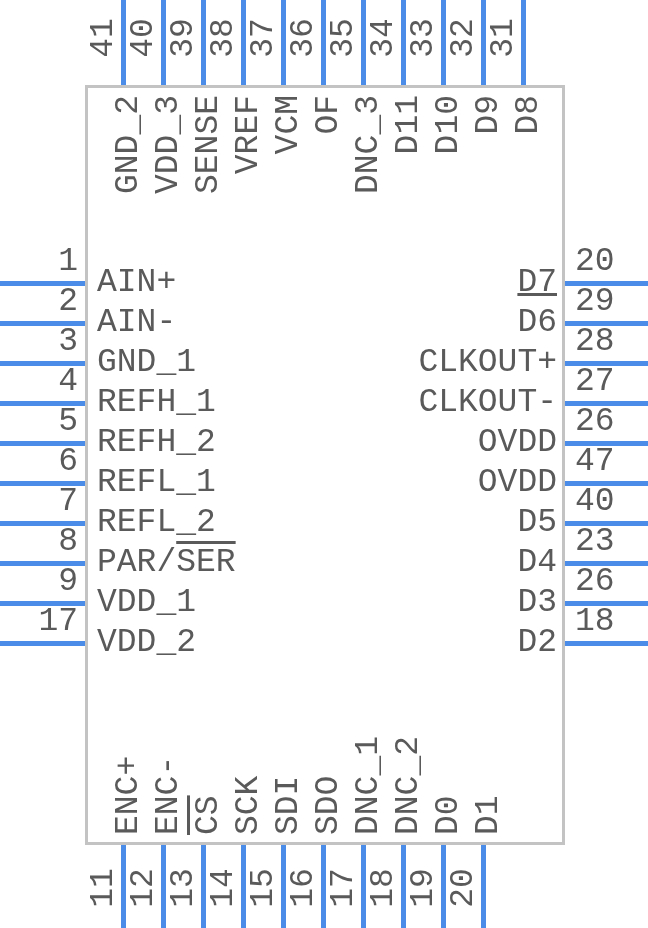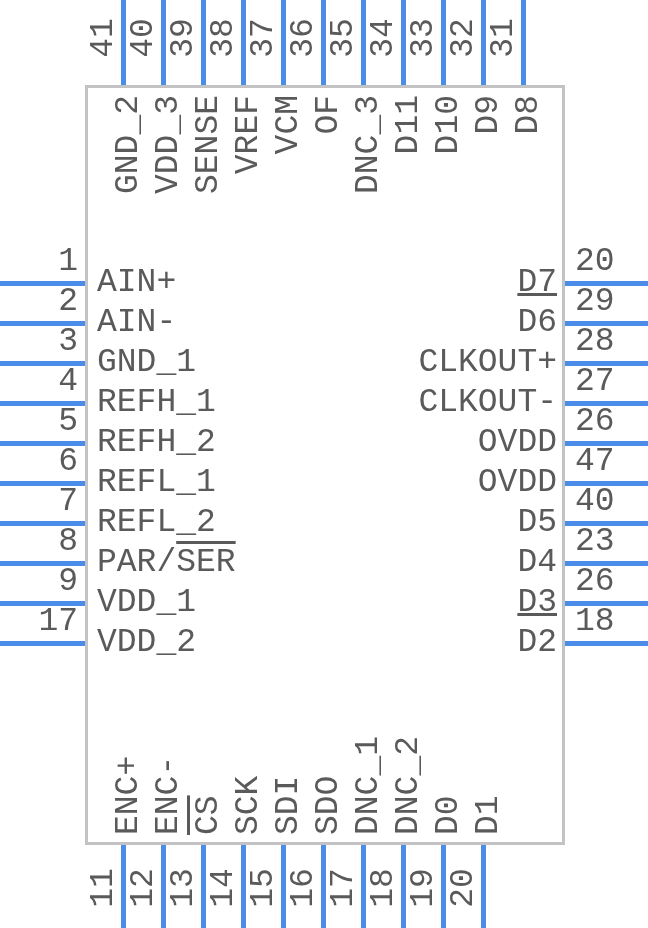--- a/index.html
+++ b/index.html
@@ -77,21 +77,21 @@
       <div class="num ta-l" style="left: 575px; top: 444px; width: 70px;">47</div>
       <div class="lbl ta-r" style="left: 257px; top: 465px; width: 300px;">OVDD</div>
       <div class="pin h" style="left: 565px; top: 521px; width: 83px;"></div>
       <div class="num ta-l" style="left: 575px; top: 484px; width: 70px;">40</div>
       <div class="lbl ta-r" style="left: 257px; top: 505px; width: 300px;">D5</div>
       <div class="pin h" style="left: 565px; top: 561px; width: 83px;"></div>
       <div class="num ta-l" style="left: 575px; top: 524px; width: 70px;">23</div>
       <div class="lbl ta-r" style="left: 257px; top: 545px; width: 300px;">D4</div>
       <div class="pin h" style="left: 565px; top: 601px; width: 83px;"></div>
       <div class="num ta-l" style="left: 575px; top: 564px; width: 70px;">26</div>
-      <div class="lbl ta-r" style="left: 257px; top: 585px; width: 300px; text-decoration: underline;">D3</div>
+      <div class="lbl ta-r" style="left: 257px; top: 585px; width: 300px;">D3</div>
       <div class="pin h" style="left: 565px; top: 641px; width: 83px;"></div>
       <div class="num ta-l" style="left: 575px; top: 604px; width: 70px;">18</div>
       <div class="lbl ta-r" style="left: 257px; top: 625px; width: 300px;">D2</div>
       <div class="pin v" style="left: 121px; top: 0px; height: 85px;"></div>
       <div class="num rot ta-c" style="left: 64px; top: 20px; width: 80px;">41</div>
       <div class="lbl rot ta-r" style="left: 19px; top: 187px; width: 220px;">GND_2</div>
       <div class="pin v" style="left: 161px; top: 0px; height: 85px;"></div>
       <div class="num rot ta-c" style="left: 104px; top: 20px; width: 80px;">40</div>
       <div class="lbl rot ta-r" style="left: 59px; top: 187px; width: 220px;">VDD_3</div>
       <div class="pin v" style="left: 201px; top: 0px; height: 85px;"></div>

